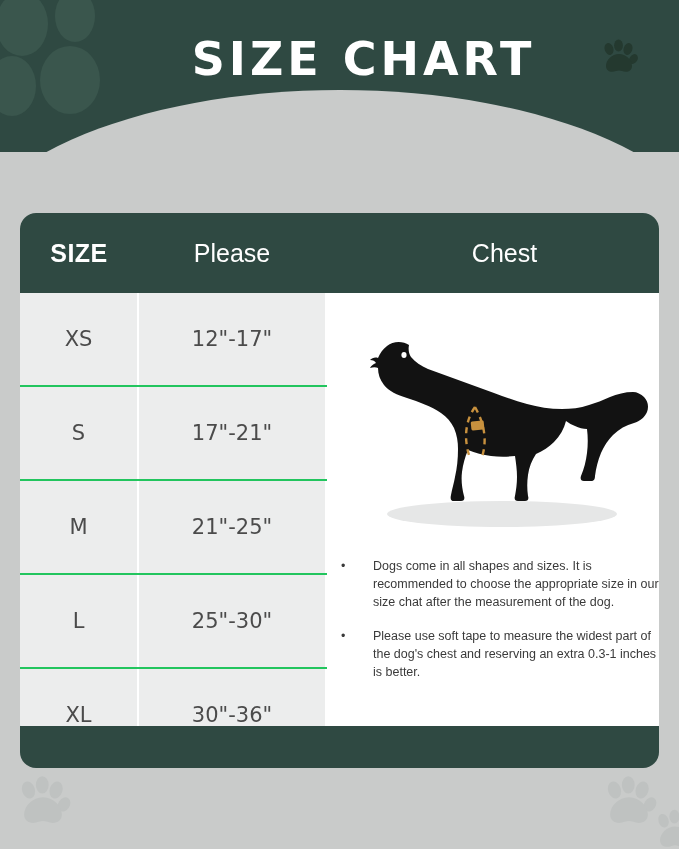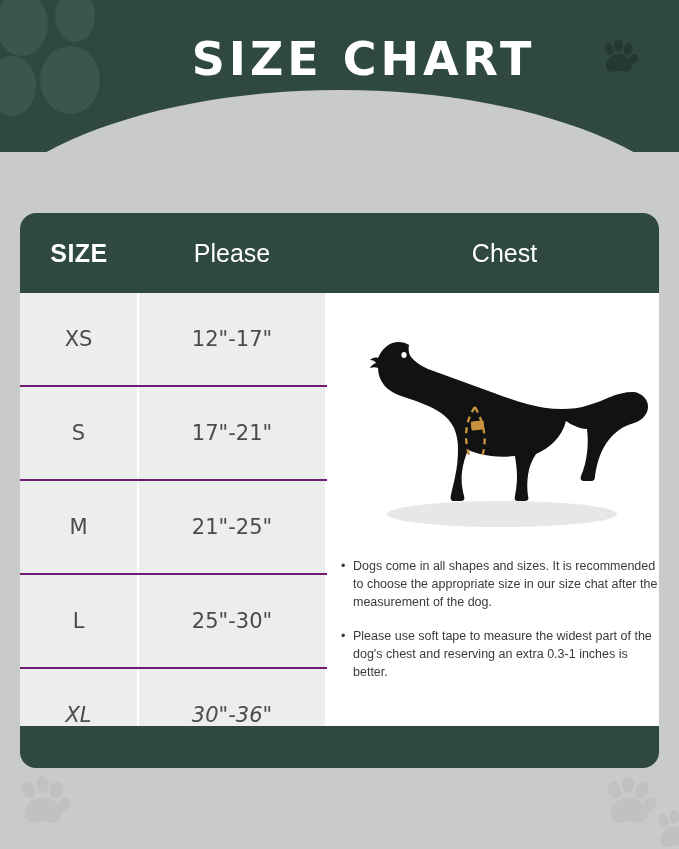--- a/index.html
+++ b/index.html
@@ -102,25 +102,25 @@
     font-size: 25px;
   }
 
   .table tbody td {
     background: #eceded;
     color: #4b4b4b;
     font-size: 21px;
     text-align: center;
     height: 90px;
     vertical-align: middle;
-    border-bottom: 2px solid #701a75;
+    border-bottom: 2px solid #22c55e;
     border-right: 2px solid #ffffff;
     font-family: "DejaVu Sans", sans-serif;
   }
-  .table tbody tr:last-child td { border-bottom: none; font-style: italic; }
+  .table tbody tr:last-child td { border-bottom: none; }
   .note-cell {
     background: #ffffff !important;
     border-right: none !important;
     border-bottom: none !important;
     padding: 0;
     vertical-align: top;
   }
 
   
   .note-inner {
@@ -163,21 +163,21 @@
   .note-item {
     display: flex;
     margin-bottom: 16px;
   }
   .note-bullet {
     width: 12px;
     flex: 0 0 12px;
     font-size: 12.5px;
     line-height: 1.45;
   }
-  .note-text { flex: 1; }
+  .note-text { flex: 1; margin-left: 20px; }
 
   
   .footer-bar {
     position: absolute;
     left: 20px;
     top: 726px;
     width: 639px;
     height: 42px;
     background: #2f4942;
     border-bottom-left-radius: 16px;

